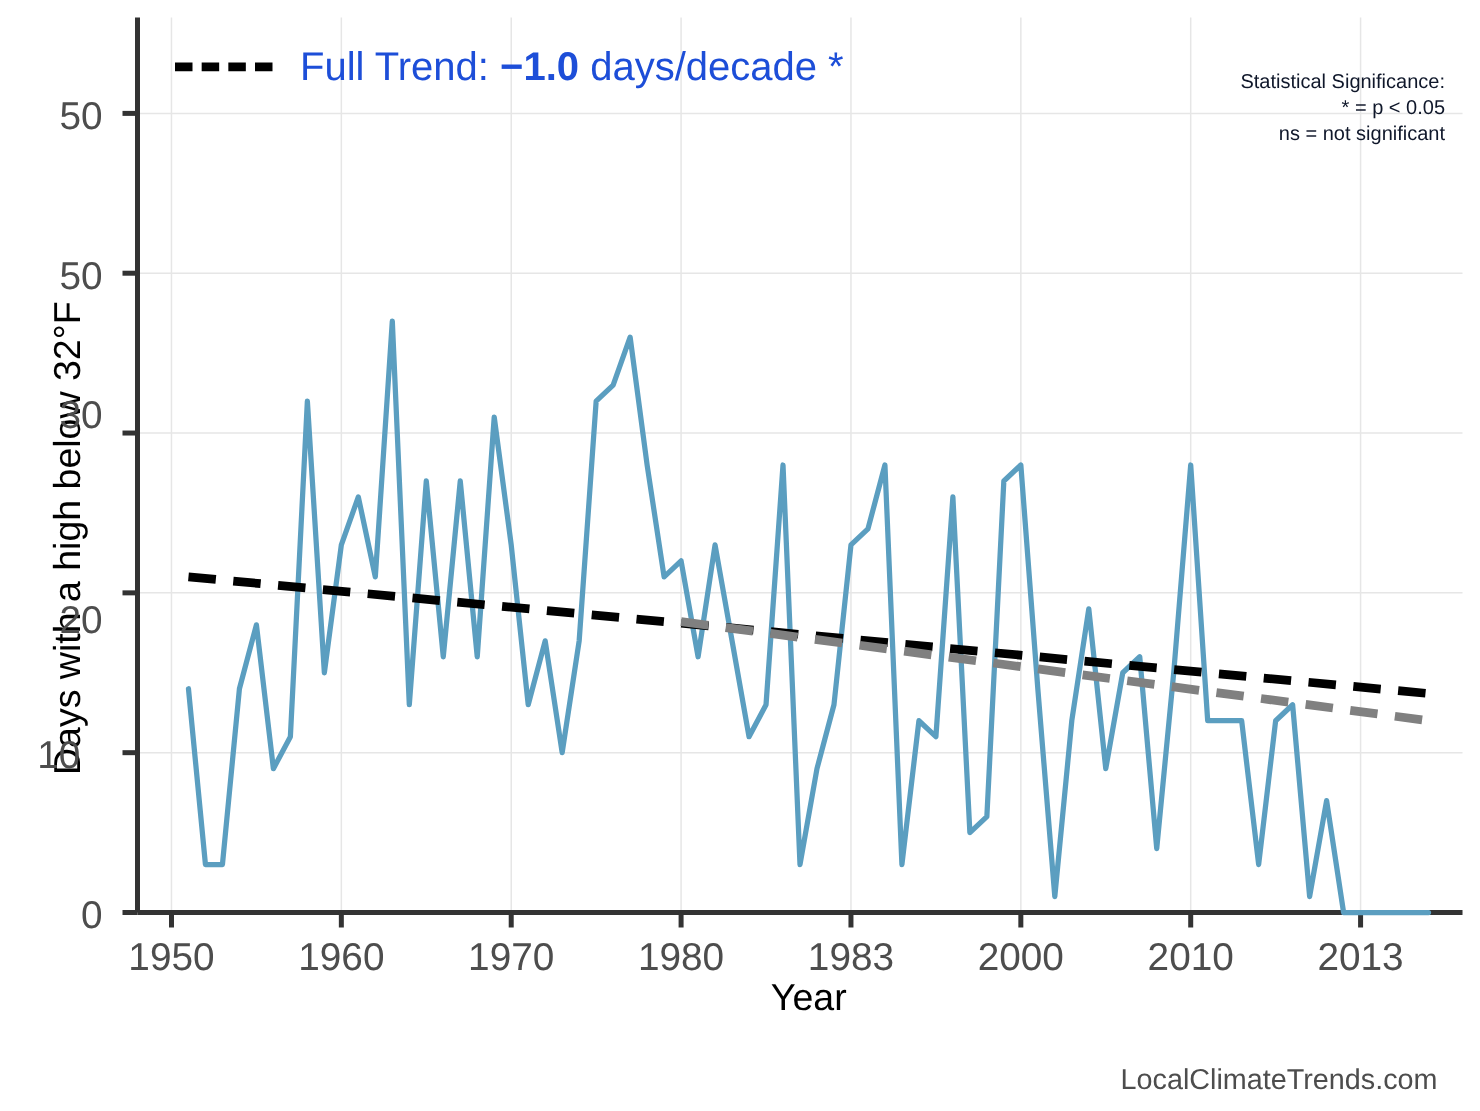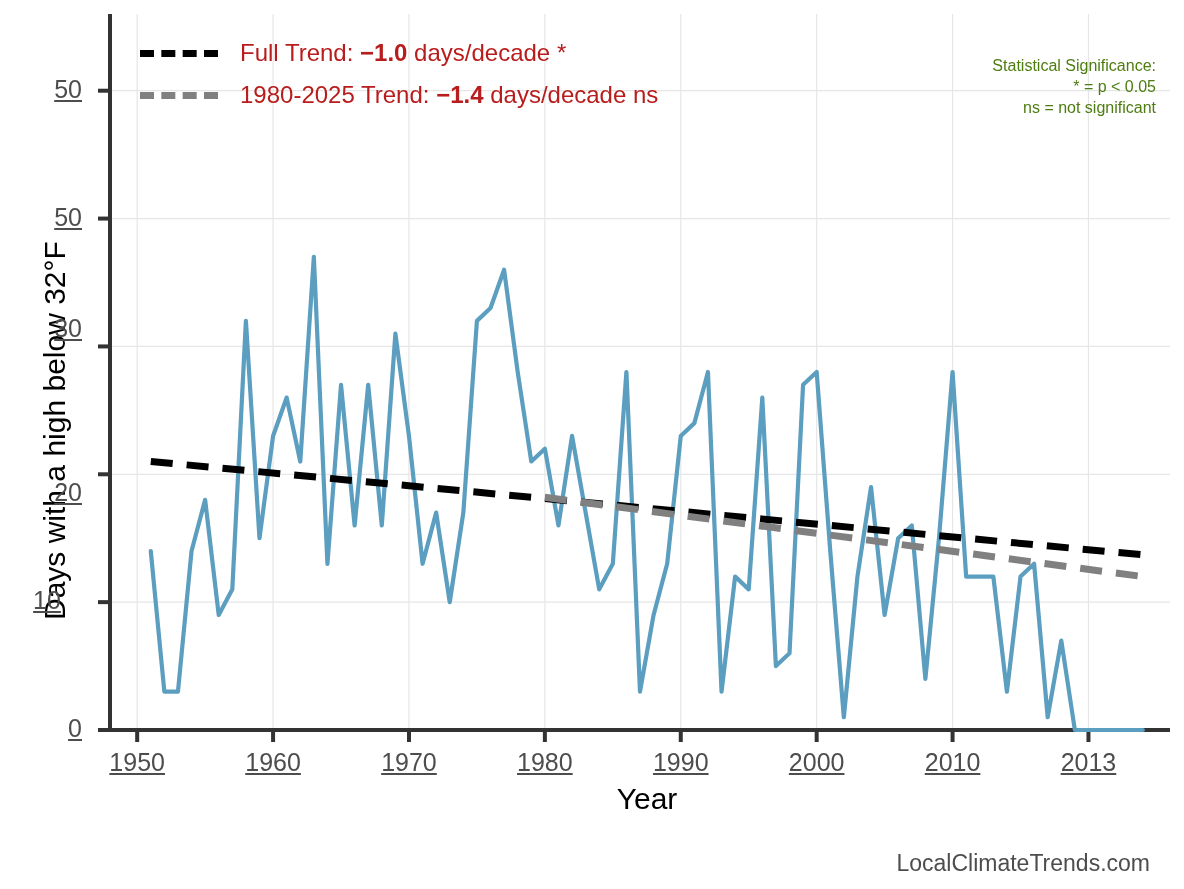--- a/index.html
+++ b/index.html
@@ -38,24 +38,23 @@
   #x-axis-title {
     left: 0;
     top: 782px;
     width: 1184px;
     text-align: center;
     padding-left: 110px;
     box-sizing: border-box;
   }
   .tick-label {
     position: absolute;
-    font-size: 25px;
+    font-size: 31px;
     color: #4d4d4d;
     white-space: nowrap;
-    text-decoration: underline;
   }
   .ytick {
     text-align: right;
     width: 70px;
   }
   .xtick {
     text-align: center;
     width: 110px;
   }
   #legend {
@@ -75,33 +74,33 @@
     border-top-style: dashed;
     margin-right: 22px;
   }
   .legend-dash.full {
     border-top-color: #000000;
   }
   .legend-dash.recent {
     border-top-color: #808080;
   }
   .legend-text {
-    font-size: 24px;
-    color: #b91c1c;
+    font-size: 32px;
+    color: #1d4ed8;
     white-space: nowrap;
   }
   .legend-text b {
     font-weight: bold;
   }
   #sig-note {
     position: absolute;
     right: 28px;
     top: 55px;
     text-align: right;
-    color: #4d7c0f;
+    color: #0f172a;
     font-size: 16px;
     line-height: 21px;
   }
   #footer-credit {
     position: absolute;
     right: 34px;
     bottom: 12px;
     color: #4d4d4d;
     font-size: 23px;
   }
@@ -162,37 +161,31 @@
       <div class="tick-label ytick" style="left: 12px; top: 714px;">0</div>
       <div class="tick-label ytick" style="left: 12px; top: 586.143px; text-align: center;">10</div>
       <div class="tick-label ytick" style="left: 12px; top: 458.286px; margin-top: 20px;">20</div>
       <div class="tick-label ytick" style="left: 12px; top: 314px;">30</div>
       <div class="tick-label ytick" style="left: 12px; top: 202.571px;">50</div>
       <div class="tick-label ytick" style="left: 12px; top: 74.7143px;">50</div>
       <div class="tick-label xtick" style="left: 82.1795px; top: 748px;">1950</div>
       <div class="tick-label xtick" style="left: 218.077px; top: 748px;">1960</div>
       <div class="tick-label xtick" style="left: 353.974px; top: 748px;">1970</div>
       <div class="tick-label xtick" style="left: 489.872px; top: 748px;">1980</div>
-      <div class="tick-label xtick" style="left: 625.769px; top: 748px;">1990</div>
+      <div class="tick-label xtick" style="left: 625.769px; top: 748px;">1983</div>
       <div class="tick-label xtick" style="left: 761.667px; top: 748px;">2000</div>
       <div class="tick-label xtick" style="left: 897.564px; top: 748px;">2010</div>
       <div class="tick-label xtick" style="left: 1033.46px; top: 748px;">2013</div>
     </div>
 
   <div id="legend">
     <div class="legend-row">
       <span class="legend-dash full"></span>
       <span class="legend-text">
         <span>Full Trend: </span><b>−1.0</b><span> days/decade *</span>
-      </span>
-    </div>
-    <div class="legend-row">
-      <span class="legend-dash recent"></span>
-      <span class="legend-text">
-        <span>1980-2025 Trend: </span><b>−1.4</b><span> days/decade ns</span>
       </span>
     </div>
   </div>
 
   <div id="sig-note">
     <div>Statistical Significance:</div>
     <div>* = p &lt; 0.05</div>
     <div>ns = not significant</div>
   </div>
 

